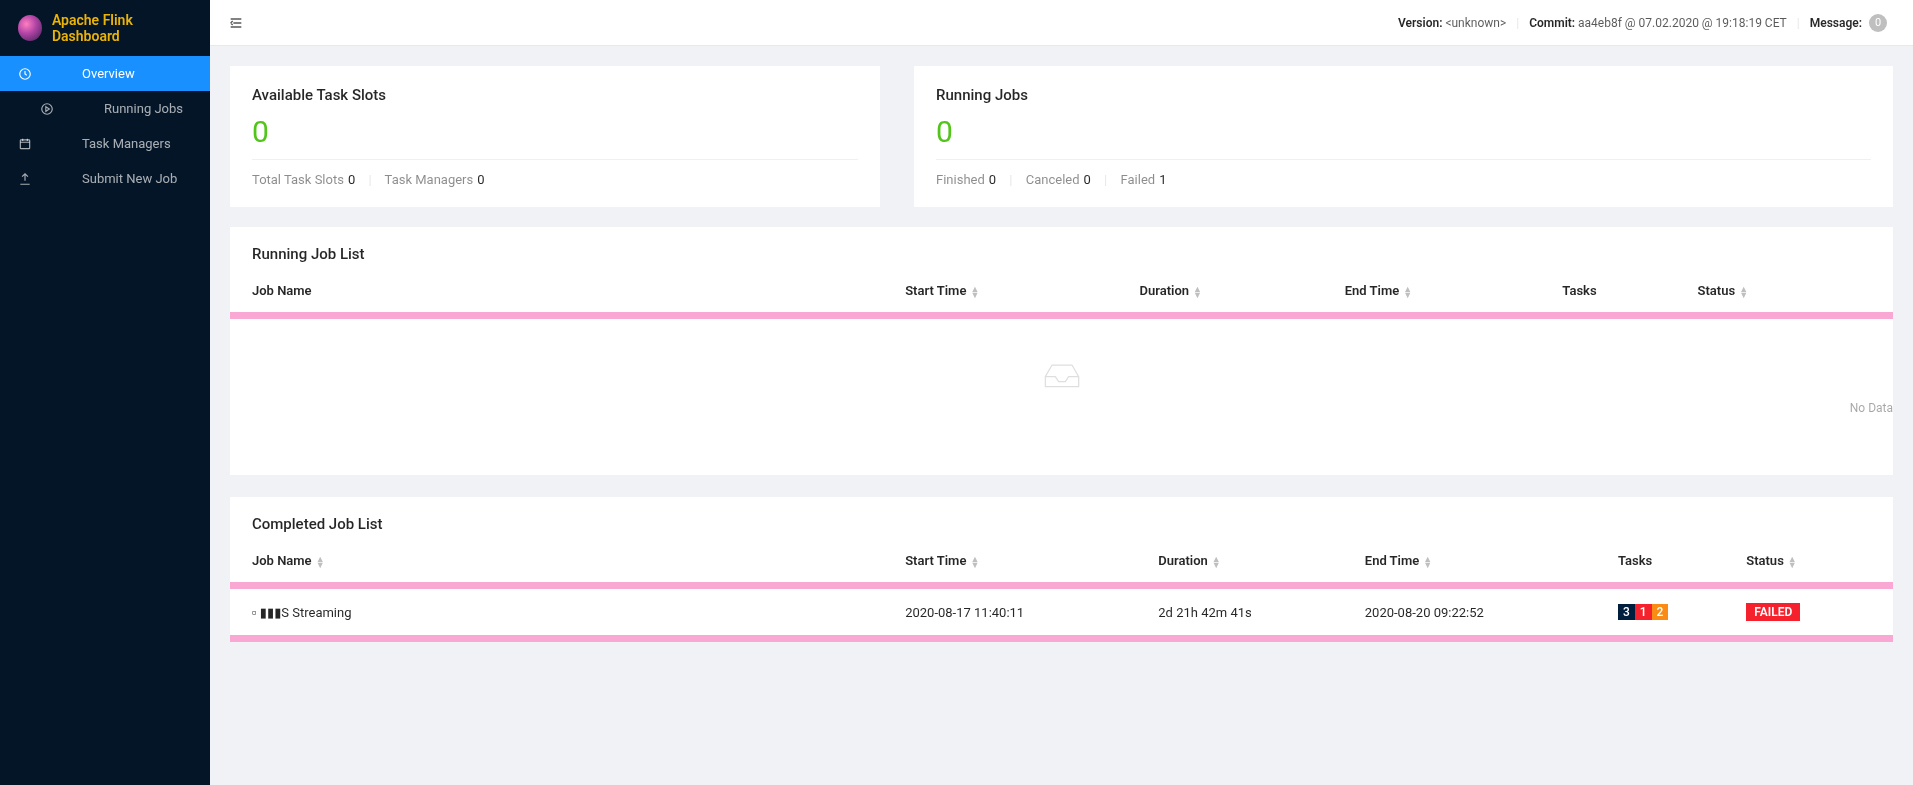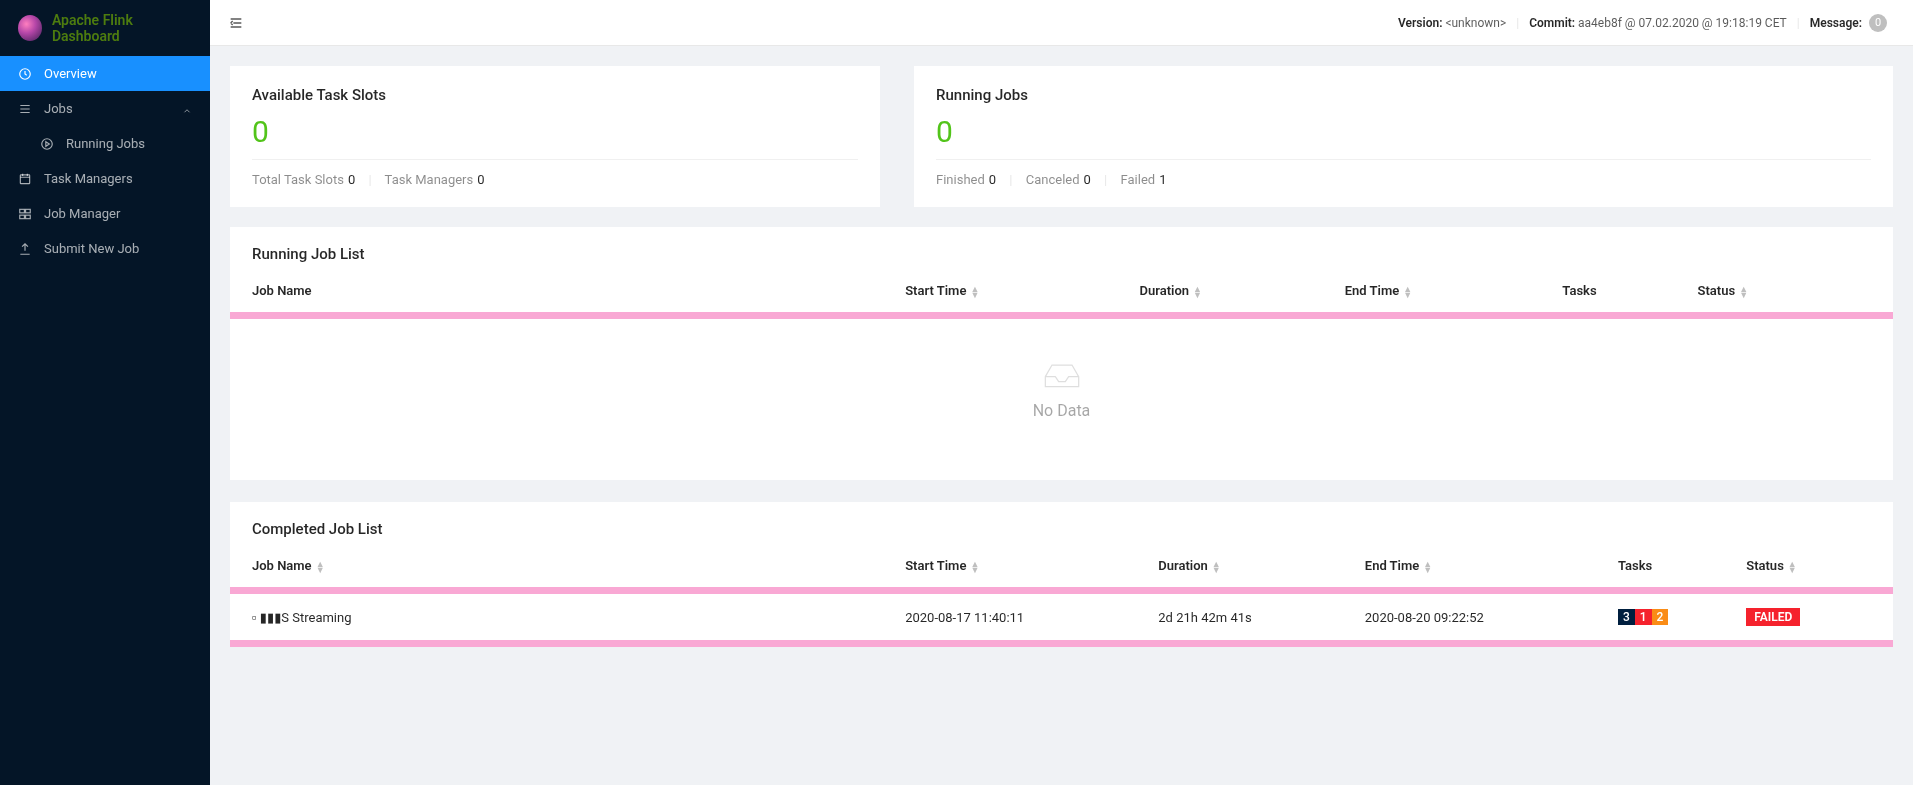--- a/index.html
+++ b/index.html
@@ -1,24 +1,24 @@
 <!DOCTYPE html>
 <html><head>
 <meta charset="utf-8">
 <style>
 * { box-sizing: border-box; margin: 0; padding: 0; }
 body { font-family: -apple-system, BlinkMacSystemFont, "Segoe UI", Roboto, sans-serif; font-size: 14px; color: rgba(0,0,0,0.85); background: #f0f2f5; }
 .app { display: flex; min-height: 100vh; }
 
 
 .sidebar { width: 210px; background: #041527; color: rgba(255,255,255,0.65); flex-shrink: 0; }
-.logo { display: flex; align-items: center; padding: 12px 18px; color: #4d7c0f; font-weight: 600; font-size: 14px; }
+.logo { display: flex; align-items: center; padding: 12px 18px; color: #eab308; font-weight: 600; font-size: 14px; }
 .logo-icon { width: 26px; height: 26px; margin-right: 10px; border-radius: 50%; background: radial-gradient(circle at 35% 35%, #ff7fbf 0%, #b546a8 40%, #3a1e52 100%); display:flex; align-items:center; justify-content:center; }
 .nav { list-style: none; }
-.nav-item { display: flex; align-items: flex-end; padding: 10px 18px; cursor: pointer; font-size: 13px; }
+.nav-item { display: flex; align-items: flex-end; padding: 10px 18px; cursor: pointer; font-size: 13px; gap: 38px; }
 .nav-item.active { background: #1890ff; color: #fff; }
 .nav-item .ico { width: 14px; height: 14px; margin-right: 12px; display: inline-flex; align-items:center; justify-content:center; }
 .nav-sub .nav-item { padding-left: 40px; }
 .nav-expand { margin-left: auto; }
 
 
 .main { flex: 1; display: flex; flex-direction: column; }
 .header { height: 46px; background: #fff; border-bottom: 1px solid #e8e8e8; display: flex; align-items: center; padding: 0 18px; font-size: 12px; color: rgba(0,0,0,0.65); }
 .header .collapse-btn { font-size: 16px; color: rgba(0,0,0,0.65); cursor: pointer; }
 .header .spacer { flex: 1; }
@@ -41,21 +41,21 @@
 
 .panel { background: #fff; margin-bottom: 22px; }
 .panel-title { padding: 18px 22px 6px; font-size: 15px; font-weight: 500; }
 
 .table { width: 100%; border-collapse: collapse; }
 .table th, .table td { text-align: left; padding: 14px 10px; font-size: 13px; border-bottom: 7px solid #f9a8d4; }
 .table th { font-weight: 600; color: rgba(0,0,0,0.85); }
 .table th:first-child, .table td:first-child { padding-left: 22px; }
 .table th:last-child, .table td:last-child { padding-right: 22px; }
 .sort-icons { display:inline-flex; flex-direction:column; vertical-align:middle; margin-left:4px; line-height:6px; color:#bfbfbf; font-size:9px;}
-.empty { text-align: center; padding: 40px 0 60px; color: rgba(0,0,0,0.35); font-size: 16px; }
+.empty { text-align: right; padding: 40px 0 60px; color: rgba(0,0,0,0.35); font-size: 12px; }
 .empty-icon { width:40px; height:32px; margin: 0 auto 10px; opacity:0.5; }
 
 .task-badges { display:inline-flex; }
 .task-badges span { display:inline-block; min-width:16px; padding:1px 5px; color:#fff; font-size:12px; font-weight:500; text-align:center; }
 .tb-a { background:#001f3f; }
 .tb-b { background:#f5222d; }
 .tb-c { background:#fa8c16; }
 
 .status-badge { display:inline-block; padding:2px 8px; font-size:12px; font-weight:600; color:#fff; }
 .status-FAILED { background:#f5222d; }
@@ -73,64 +73,40 @@
     </div>
     <ul class="nav">
       <li class="nav-item active">
         <span class="ico">
             <svg viewBox="0 0 24 24" width="14" height="14" fill="none" stroke="currentColor" stroke-width="2">
               <circle cx="12" cy="12" r="9"></circle>
               <path d="M12 7v5l3 2"></path>
             </svg>
           </span>
         <span>Overview</span>
-      </li>
-      <li class="nav-item">
-        <span class="ico">
-            <svg viewBox="0 0 24 24" width="14" height="14" fill="none" stroke="currentColor" stroke-width="2">
-              <path d="M4 6h16M4 12h16M4 18h16"></path>
-            </svg>
-          </span>
-        <span>Jobs</span>
-        <span class="nav-expand">
-            <svg viewBox="0 0 24 24" width="10" height="10" fill="none" stroke="currentColor" stroke-width="2">
-              <path d="M6 15l6-6 6 6"></path>
-            </svg>
-          </span>
       </li>
       <ul class="nav nav-sub">
         <li class="nav-item">
           <span class="ico">
               <svg viewBox="0 0 24 24" width="14" height="14" fill="none" stroke="currentColor" stroke-width="2">
                 <circle cx="12" cy="12" r="9"></circle>
                 <path d="M10 8l6 4-6 4z"></path>
               </svg>
             </span>
           <span>Running Jobs</span>
         </li>
       </ul>
       <li class="nav-item">
         <span class="ico">
             <svg viewBox="0 0 24 24" width="14" height="14" fill="none" stroke="currentColor" stroke-width="2">
               <rect x="4" y="5" width="16" height="15" rx="1"></rect>
               <path d="M4 9h16M8 3v4M16 3v4"></path>
             </svg>
           </span>
         <span>Task Managers</span>
-      </li>
-      <li class="nav-item">
-        <span class="ico">
-            <svg viewBox="0 0 24 24" width="14" height="14" fill="none" stroke="currentColor" stroke-width="2">
-              <rect x="3" y="4" width="8" height="6"></rect>
-              <rect x="13" y="4" width="8" height="6"></rect>
-              <rect x="3" y="14" width="8" height="6"></rect>
-              <rect x="13" y="14" width="8" height="6"></rect>
-            </svg>
-          </span>
-        <span>Job Manager</span>
       </li>
       <li class="nav-item">
         <span class="ico">
             <svg viewBox="0 0 24 24" width="14" height="14" fill="none" stroke="currentColor" stroke-width="2">
               <path d="M12 3v12M7 8l5-5 5 5M4 21h16"></path>
             </svg>
           </span>
         <span>Submit New Job</span>
       </li>
     </ul>

